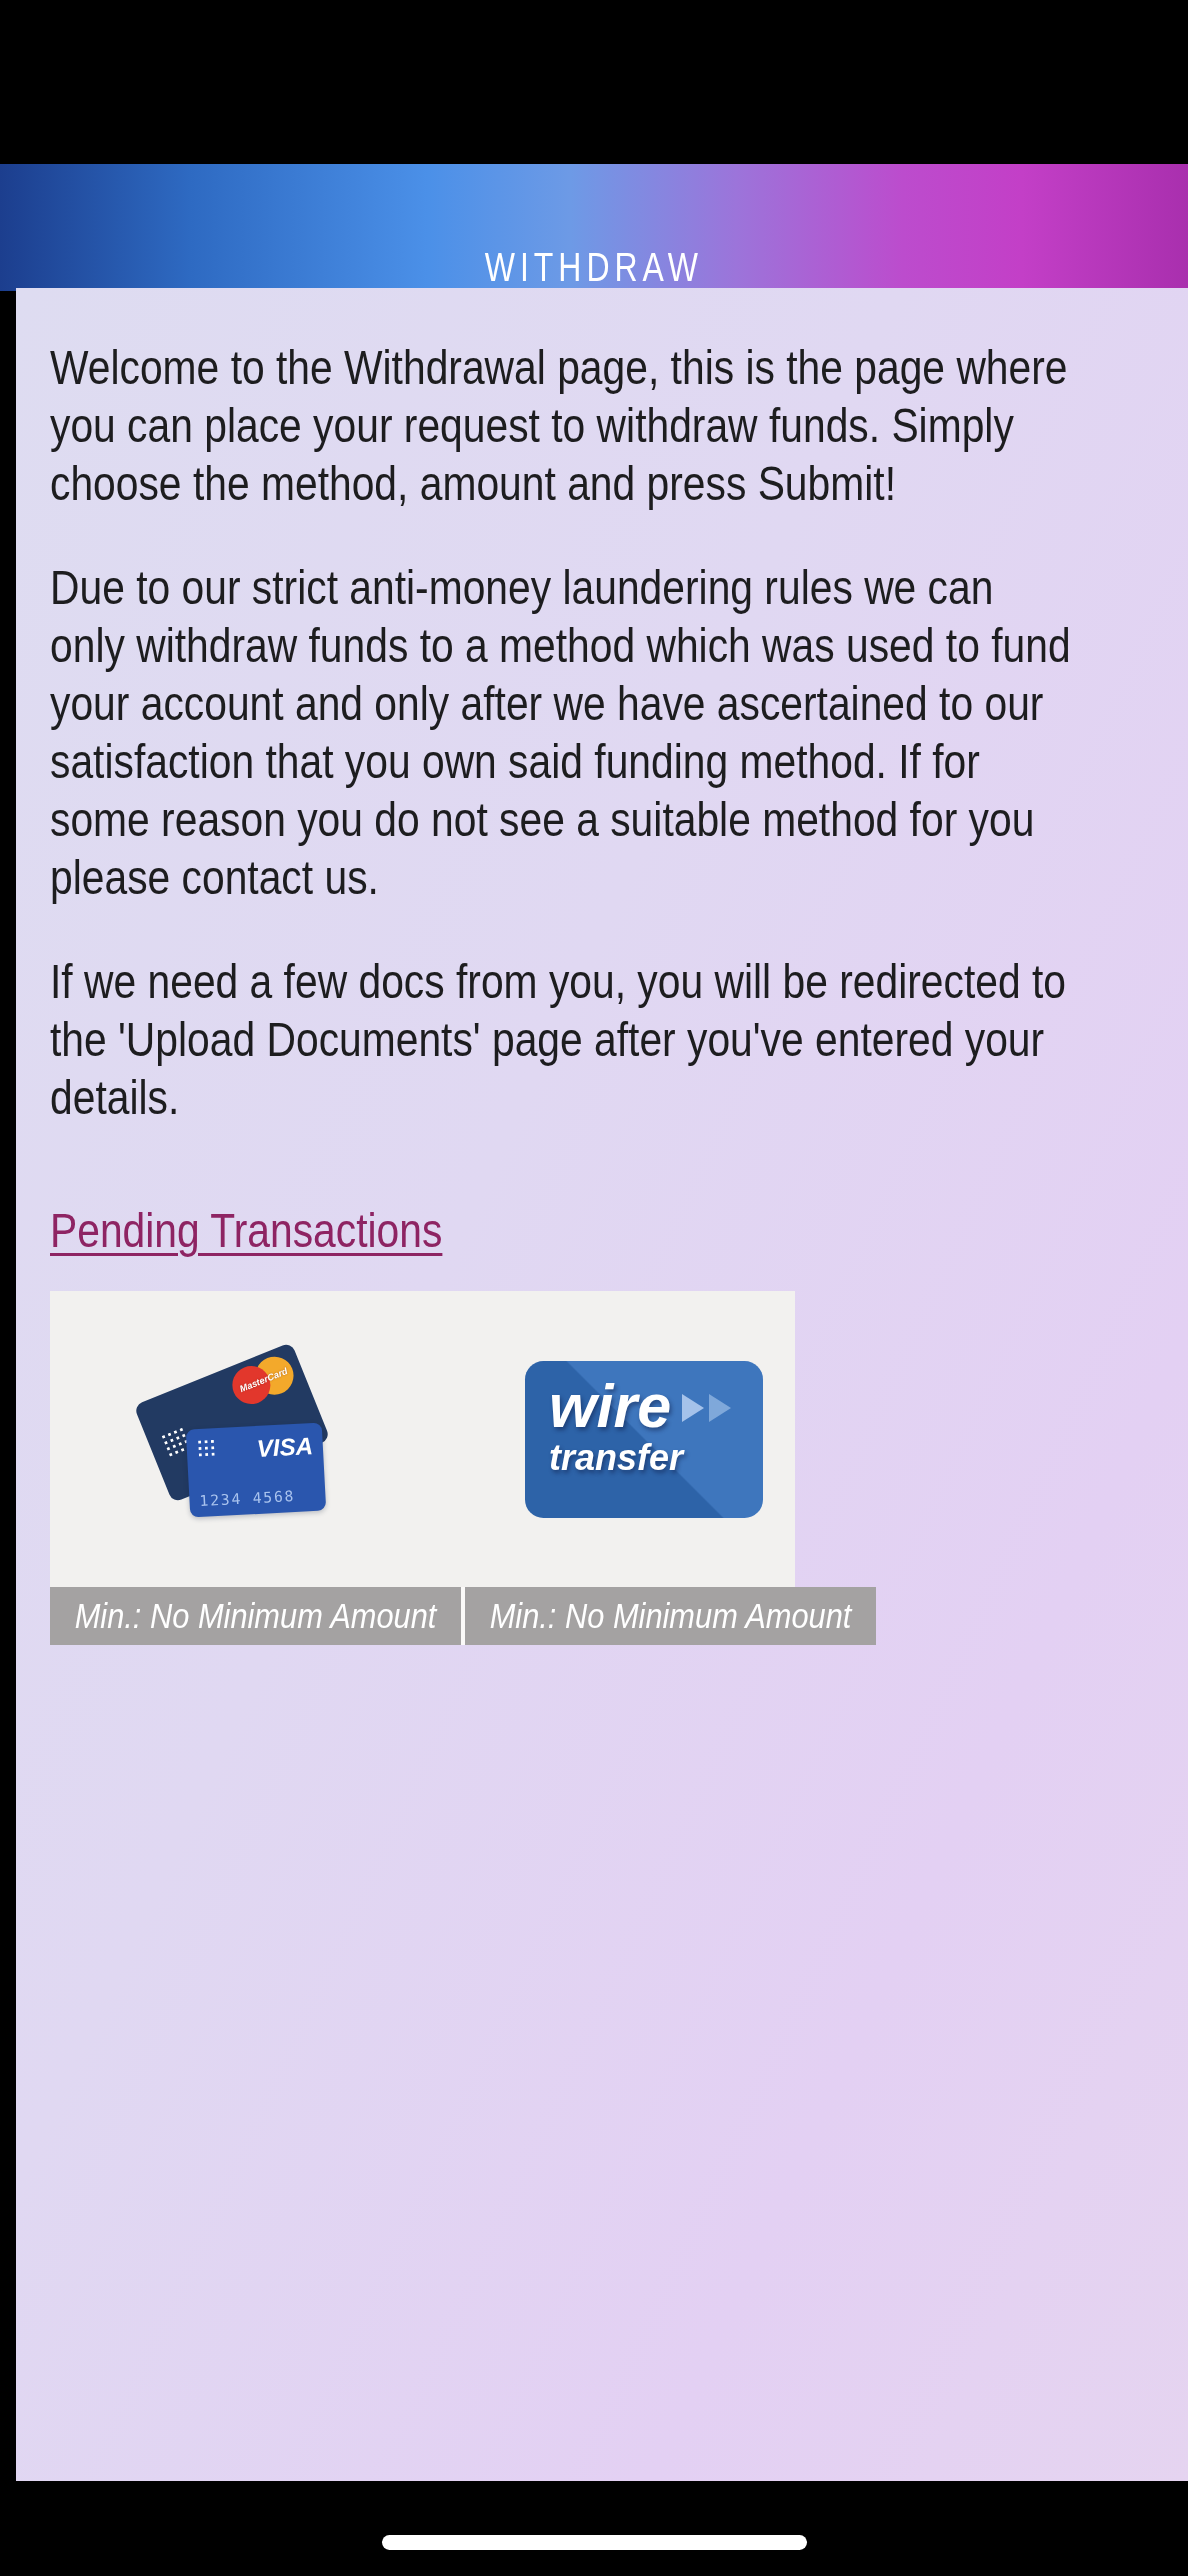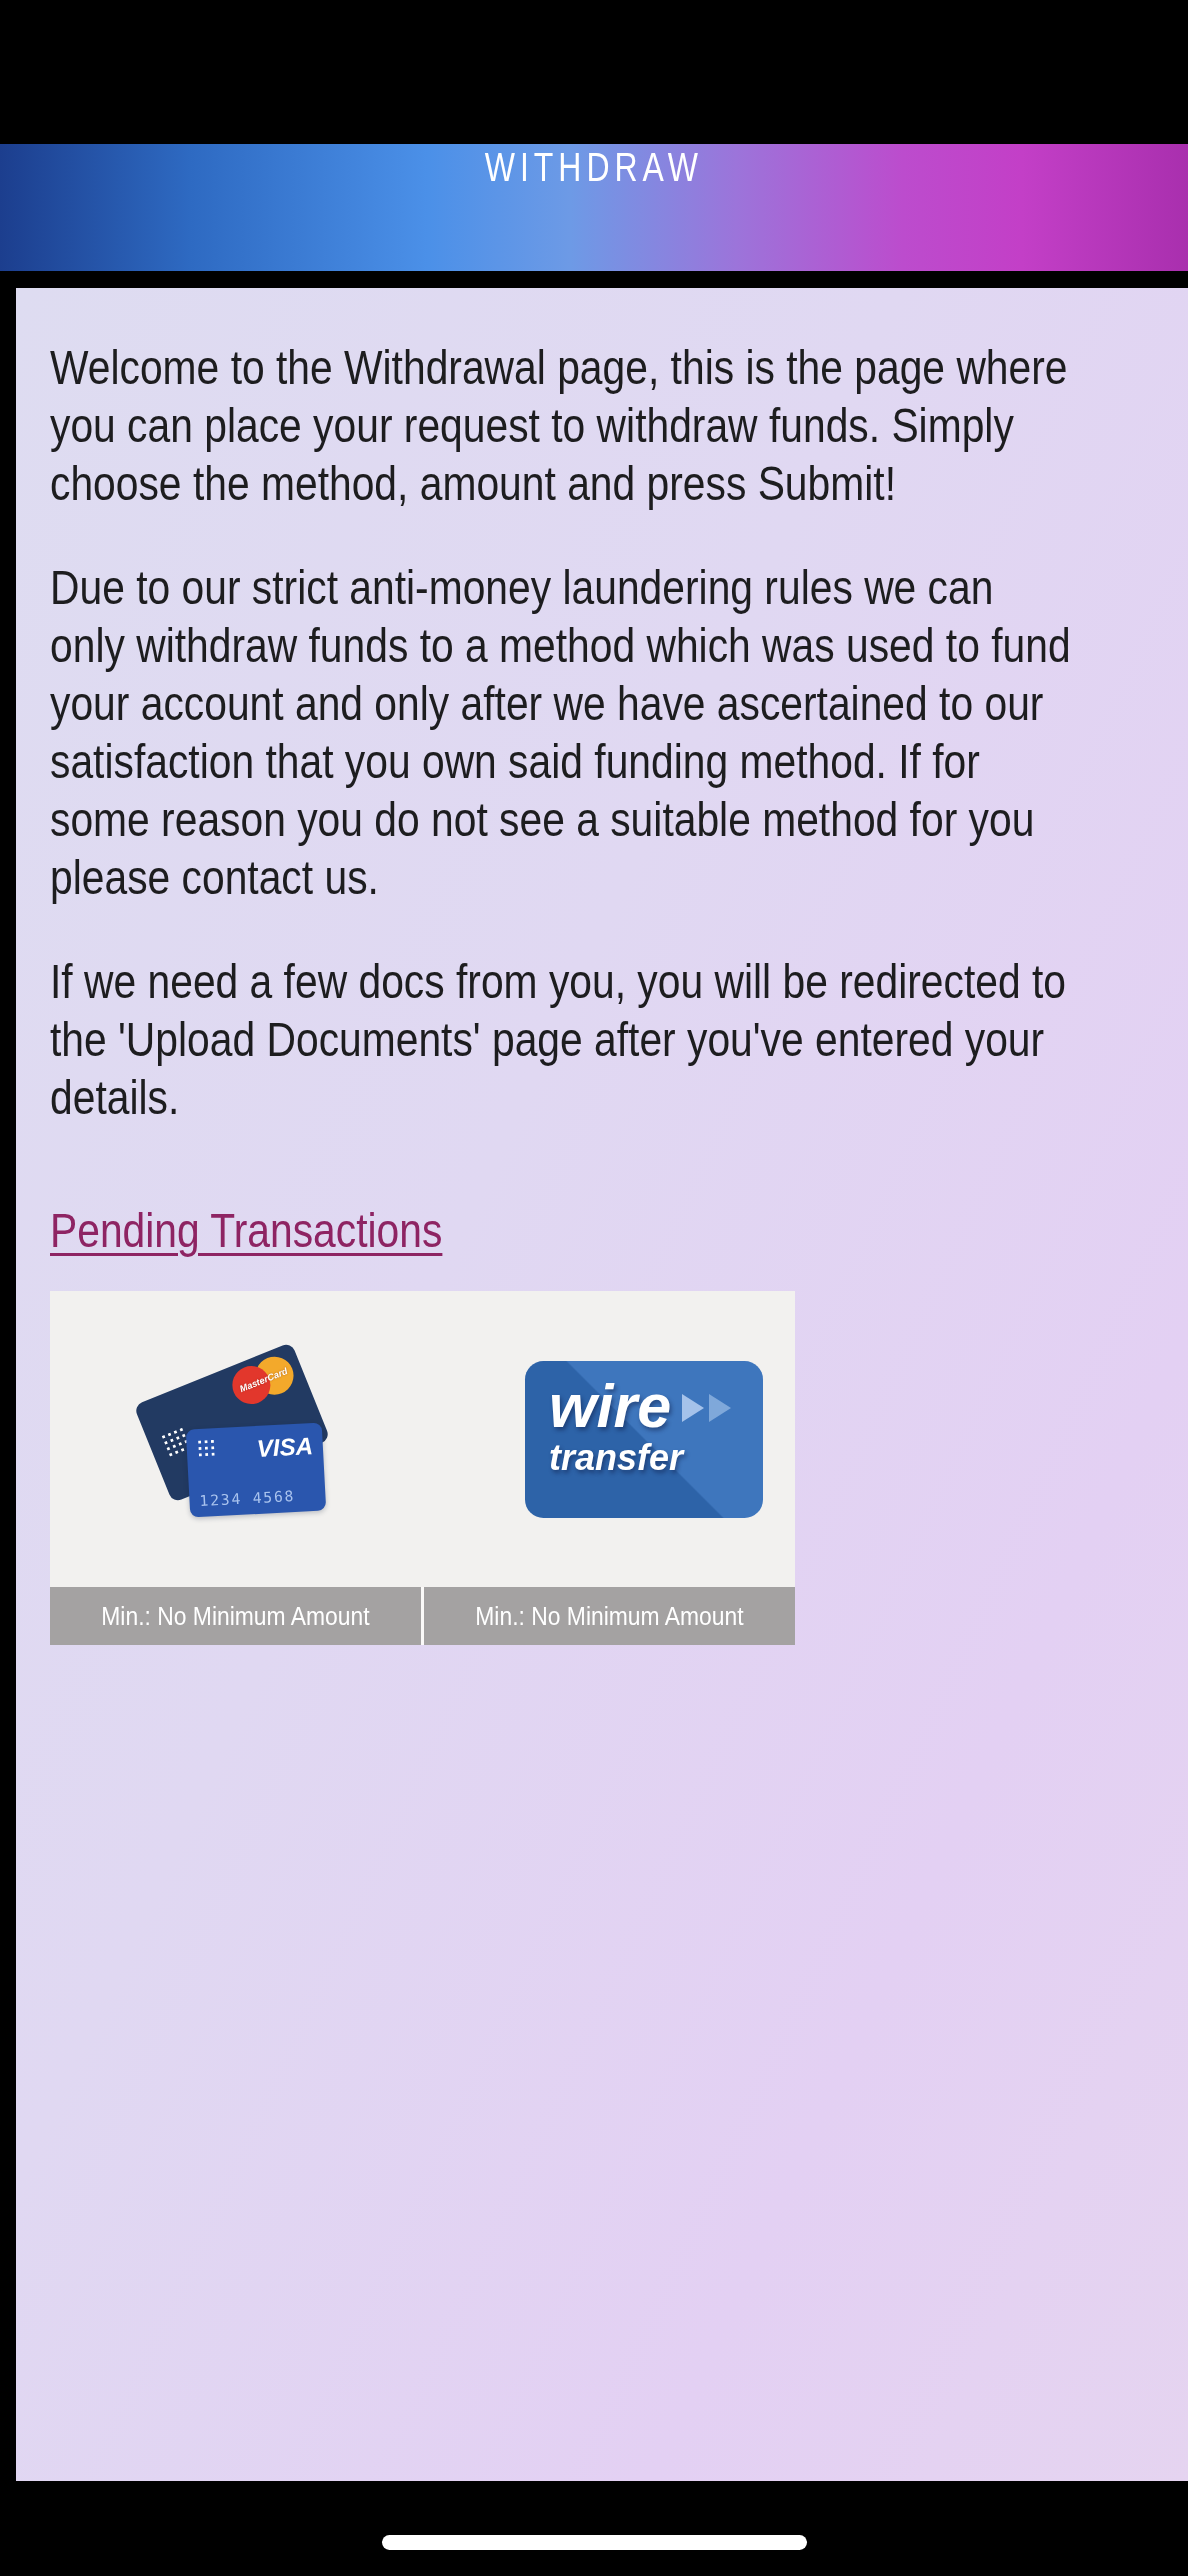--- a/index.html
+++ b/index.html
@@ -6,23 +6,23 @@
   * { box-sizing:border-box; }
   .screen {
     position:relative; width:1188px; height:2576px; margin:0 auto;
     overflow:hidden; background:#000;
     font-family:"Liberation Sans","DejaVu Sans",sans-serif;
   }
   
   .status-bar { position:absolute; left:0; top:0; width:100%; height:161px; background:#000; }
   
   .hdr {
-    position:absolute; left:0; top:144px; width:100%; height:127px;
+    position:absolute; left:0; top:164px; width:100%; height:127px;
     background:linear-gradient(90deg,#1c3e8e 0%,#2e6ac2 16%,#4b90e8 36%,#6d9ae6 48%,#9c74da 62%,#bc4ccd 76%,#c33fc7 86%,#a92fae 100%);
-    display:flex; align-items:flex-start; justify-content:center;
+    display:flex; align-items:flex-end; justify-content:center;
   }
   .hdr-title {
     margin:0; color:#fff; font-size:41px; font-weight:400; letter-spacing:6.4px;
   }
   .hdr-title .cxc { display:inline-block; transform:scaleX(.78); transform-origin:50% 50%; }
   .back-btn, .close-btn {
     position:absolute; background:none; border:0; padding:0; cursor:pointer;
     display:flex; align-items:center; justify-content:center;
   }
   .back-btn { left:28px; top:182px; width:41px; height:81px; }
@@ -102,22 +102,23 @@
   }
   .a1 { border-left:22px solid #a5c2ea; margin-left:11px; }
   .a2 { border-left:22px solid #7fa8da; margin-left:4.6px; }
   
   .captions {
     position:absolute; left:0; bottom:0; width:745px; height:58px;
     display:flex; gap:3.7px; background:#fbfaf9;
   }
   .cap {
     flex:1; background:#a4a2a2; color:#fff;
-    display:flex; align-items:center; justify-content:center;
-    font-size:26px;
+    display:flex; align-items:center; justify-content:flex-start;
+    font-size:35px;
+    font-style:italic;
   }
   .cap .cxc { display:inline-block; transform:scaleX(.88); transform-origin:50% 50%; white-space:nowrap; }
   
   .home-bar { position:absolute; left:0; bottom:0; width:100%; height:95px; background:#000; }
   .home-indicator {
     position:absolute; left:382px; top:54px; width:425px; height:14.7px;
     border-radius:7.4px; background:#fff; cursor:grab;
   }
 </style>
 </head>

